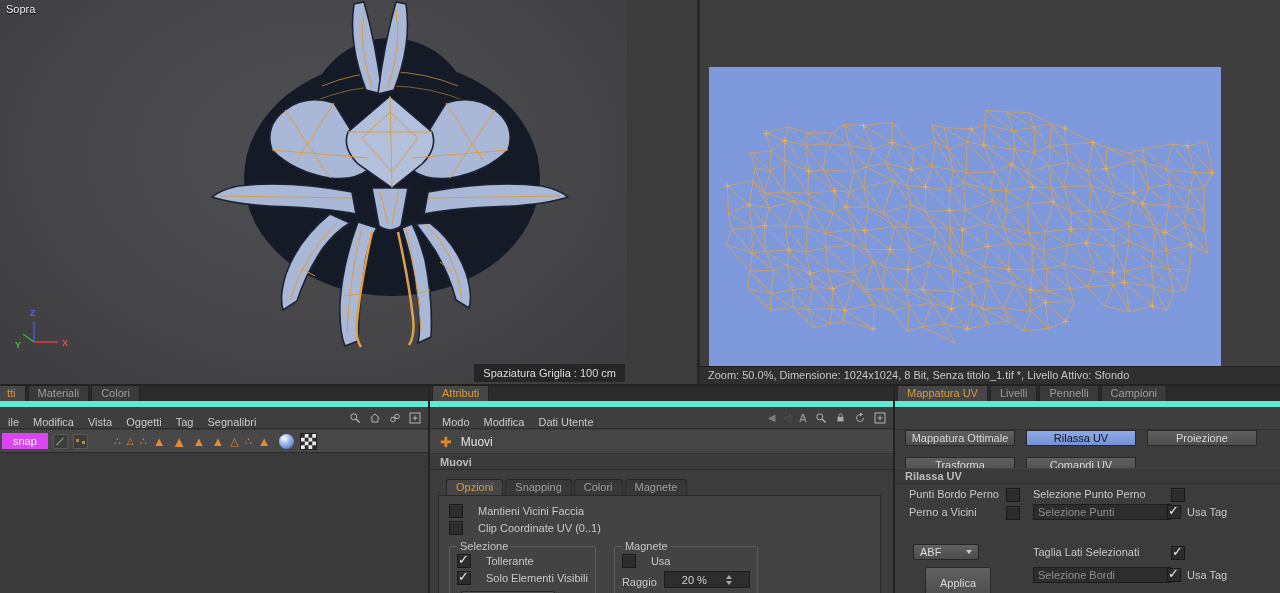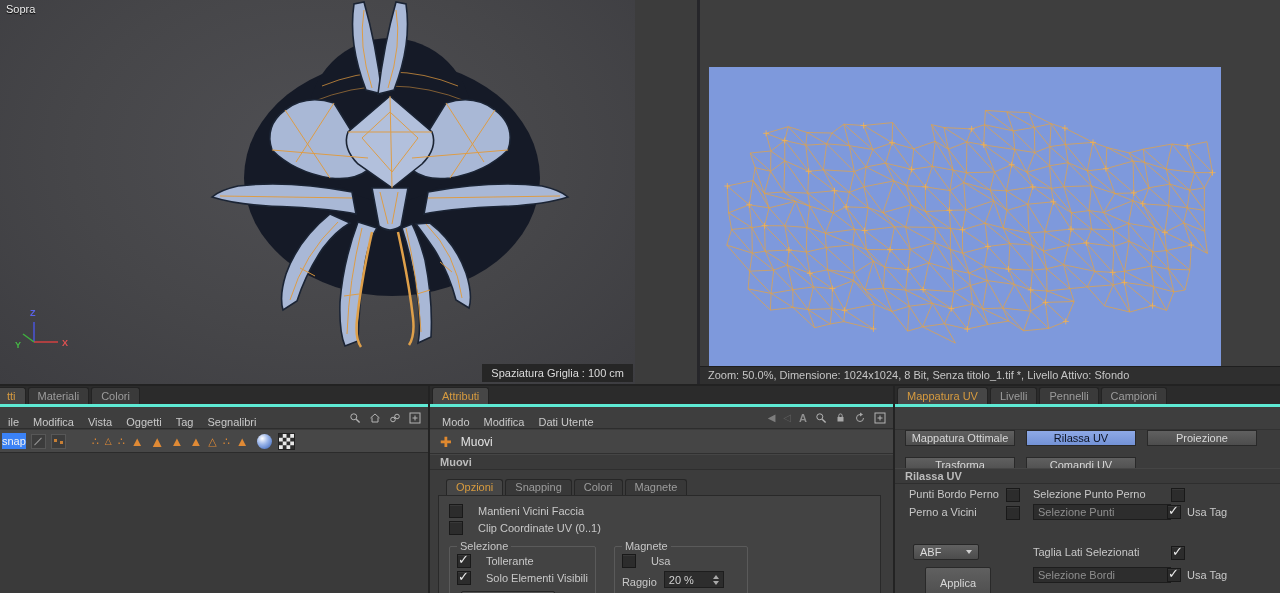--- a/index.html
+++ b/index.html
@@ -2,60 +2,60 @@
 <html><head>
 <meta charset="utf-8">
 <style>
   html,body{margin:0;padding:0;background:#1e1e1e;}
   .screen{position:relative;width:1280px;height:593px;background:#3c3c3c;overflow:hidden;
           font-family:"Liberation Sans","DejaVu Sans",sans-serif;font-size:11px;color:#c8c8c8;
           -webkit-font-smoothing:antialiased;}
 
   
   .vp3d{position:absolute;left:0;top:0;width:627px;height:384px;
-        background:radial-gradient(ellipse at 50% 40%, #4f4f53 0%, #464649 55%, #3d3d41 100%);overflow:hidden;padding-left:8px;}
+        background:radial-gradient(ellipse at 50% 40%, #4f4f53 0%, #464649 55%, #3d3d41 100%);overflow:hidden;}
   .vp-label{position:absolute;left:6px;top:3px;color:#ececec;text-shadow:0 1px 1px #000;}
   .model{position:absolute;left:0;top:0;}
   .skin{fill:#a9b8d6;stroke:#1b2434;stroke-width:1.6;}
   .skin2{fill:#b2c0dc;stroke:#1b2434;stroke-width:1.6;}
   .grid-info{position:absolute;right:2px;bottom:2px;background:#262626;color:#dcdcdc;
              padding:3px 9px;white-space:nowrap;margin-top:8px;}
   .axis{position:absolute;left:14px;bottom:26px;}
   .vsplit{position:absolute;left:697px;top:0;width:3px;height:384px;background:#26262a;}
   .hsplit{position:absolute;left:0;top:384px;width:1280px;height:2px;background:#222;}
 
   .uvview{position:absolute;left:700px;top:0;width:580px;height:366px;background:#3e3e3e;overflow:hidden;}
   .uv-canvas{position:absolute;left:9px;top:67px;width:512px;height:299px;background:#7e99dc;overflow:hidden;}
   .uv-status{position:absolute;left:700px;top:366px;width:580px;height:18px;background:#2f2f2f;
              border-top:1px solid #1f1f1f;color:#c6c6c6;line-height:17px;padding:0 8px;box-sizing:border-box;
              white-space:nowrap;overflow:hidden;}
 
   
   .tabbar{position:absolute;left:0;right:0;top:0;height:21px;background:#2b2b2b;display:flex;
-          align-items:flex-end;padding-left:2px;box-sizing:border-box;border-bottom:3px solid #5eead4;}
+          align-items:flex-end;padding-left:2px;box-sizing:border-box;border-bottom:6px solid #5eead4;}
   .tab{height:16px;line-height:16px;padding:0 9px;margin-right:2px;background:#3a3a3a;color:#9c9c9c;
        border:1px solid #232323;border-bottom:none;border-radius:3px 3px 0 0;white-space:nowrap;}
   .tab.active{background:#464646;color:#d79b3f;}
   .tab.cut{margin-left:-5px;}
   .menubar{position:absolute;left:0;right:0;top:21px;height:22px;background:#3e3e3e;
            border-bottom:1px solid #2d2d2d;display:flex;align-items:center;padding:0 5px;box-sizing:border-box;}
   .menu-item{padding:0 7px;color:#c9c9c9;white-space:nowrap;margin-top:8px;}
   .mi-icons{margin-left:auto;display:flex;align-items:center;gap:8px;padding-right:2px;}
   .gico{display:inline-flex;align-items:center;justify-content:center;color:#9a9a9a;}
   .sechead{position:absolute;left:0;right:0;height:16px;background:#3a3a3a;border-top:1px solid #454545;
            border-bottom:1px solid #2e2e2e;color:#bcbcbc;font-weight:bold;padding:1px 10px;box-sizing:border-box;}
   .cb{width:12px;height:12px;background:#2c2c2c;border:1px solid #191919;
       box-shadow:inset 0 1px 0 rgba(255,255,255,.06);position:relative;flex:none;display:inline-block;}
   .cb.checked::after{content:"✓";position:absolute;left:0;top:-3px;color:#ececec;font-size:13px;font-weight:bold;}
 
   
   .lp{position:absolute;left:0;top:386px;width:428px;height:207px;background:#3a3a3a;overflow:hidden;}
   .matrow{position:absolute;left:0;right:0;top:44px;height:23px;background:#474747;
           border-bottom:1px solid #2b2b2b;display:flex;align-items:center;padding:0 2px;box-sizing:border-box;}
-  .snap-chip{background:#3b82f6;color:#f2f2f2;padding:2px 0;}
+  .snap-chip{background:#d946ef;color:#f2f2f2;padding:2px 11px;}
   .mini-ic{width:13px;height:13px;margin-left:5px;background:#3c3c3c;border:1px solid #575757;position:relative;}
   .mini-ic.slash::after{content:"";position:absolute;left:1px;top:6px;width:10px;height:1px;background:#9a9a9a;transform:rotate(-45deg);}
   .mini-ic.pair::after{content:"";position:absolute;left:2px;top:4px;width:3px;height:3px;background:#c77f35;box-shadow:6px 2px #c77f35;}
   .swatches{display:flex;align-items:center;gap:6px;margin-left:26px;color:#e08a35;}
   .sw{line-height:1;}
   .sw.s9{font-size:9px;} .sw.s11{font-size:11px;} .sw.s13{font-size:13px;} .sw.s15{font-size:15px;}
   .sphere{width:15px;height:15px;border-radius:50%;margin-left:8px;
           background:radial-gradient(circle at 35% 30%, #ffffff, #9db7ea 40%, #5d82cc 75%, #3d5fa8);}
   .checker{width:15px;height:15px;margin-left:6px;border:1px solid #222;
            background:repeating-conic-gradient(#e8e8e8 0% 25%, #2d2d2d 0% 50%);background-size:7.5px 7.5px;}
@@ -76,21 +76,21 @@
   .optbox{position:absolute;top:109px;left:8px;right:12px;bottom:-3px;background:#434343;
           border:1px solid #292929;padding:6px 10px;box-sizing:border-box;}
   .checkrow{display:flex;align-items:center;gap:15px;height:17px;color:#c8c8c8;}
   .fieldsets{display:flex;gap:18px;margin-top:4px;align-items:flex-start;}
   fieldset{border:1px solid #5a5a5a;border-radius:2px;margin:0;padding:0 7px 12px;min-width:118px;}
   legend{color:#c6c6c6;padding:0 3px;}
   .cutbtn{width:92px;height:10px;background:linear-gradient(#585858,#474747);border:1px solid #262626;
           border-radius:2px;margin:5px 0 0 4px;}
   .valrow{display:flex;align-items:flex-end;gap:7px;height:19px;color:#c8c8c8;}
   .valbox{width:50px;height:15px;background:#2d2d2d;border:1px solid #1d1d1d;display:flex;align-items:center;
-          color:#d2d2d2;padding:0 4px;box-sizing:content-box;}
+          color:#d2d2d2;padding:0 17px;box-sizing:content-box;}
   .spin{margin-left:auto;display:flex;flex-direction:column;gap:2px;}
   .spin i{width:0;height:0;border-left:3px solid transparent;border-right:3px solid transparent;display:block;}
   .spin .up{border-bottom:4px solid #aaa;}
   .spin .dn{border-top:4px solid #aaa;}
 
   
   .rp{position:absolute;left:895px;top:386px;width:385px;height:207px;background:#3c3c3c;overflow:hidden;}
   .rp-strip{position:absolute;left:0;right:0;top:21px;height:22px;background:#3e3e3e;border-bottom:1px solid #323232;}
   .btngrid{position:absolute;top:44px;left:10px;display:grid;grid-template-columns:repeat(3,110px);
            grid-auto-rows:16px;gap:11px;}

